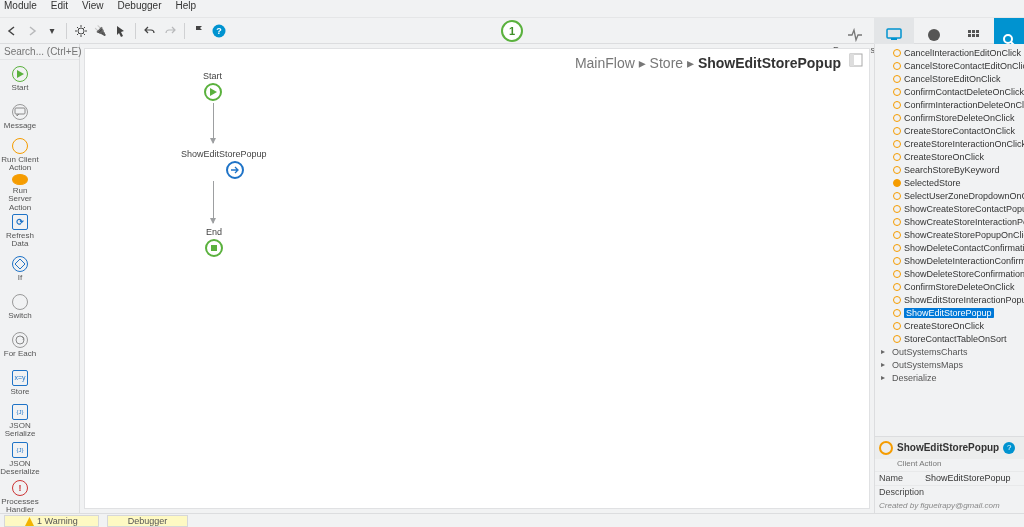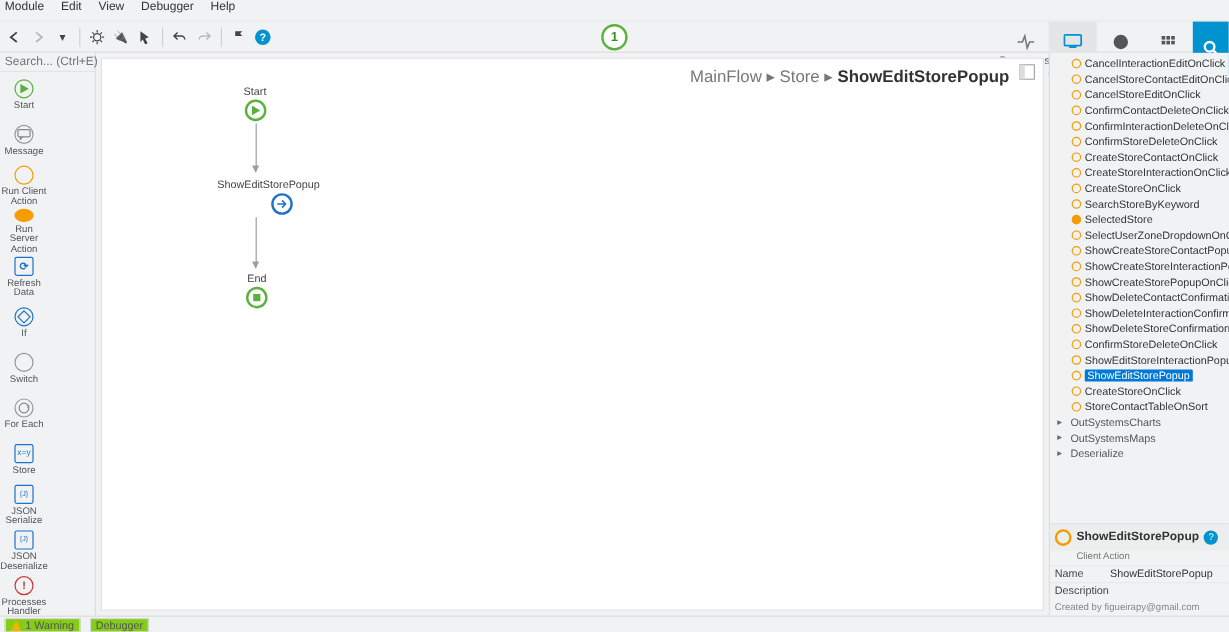--- a/index.html
+++ b/index.html
@@ -54,26 +54,26 @@
 
 .props{border-top:1px solid #dcdddf}
 .prop-head{height:22px;display:flex;align-items:center;gap:4px;padding:0 4px;background:#eceded}
 .prop-head .pi{width:14px;height:14px;border-radius:50%;border:2px solid #f59c00}
 .prop-head .pn{font-weight:bold;font-size:10px}
 .prop-head .qm{width:12px;height:12px;border-radius:50%;background:#0093d0;color:#fff;font-size:8px;display:flex;align-items:center;justify-content:center}
 .prop-sub{font-size:8px;color:#777;padding:0 20px 3px 22px}
 .prow{display:flex;height:14px;align-items:center;border-top:1px solid #e8e9ea}
 .prow .k{width:50px;padding-left:4px;color:#444}
 .prow .v{flex:1;color:#333}
-.pmeta{font-size:8px;color:#888;padding:2px 4px;line-height:1.3}
+.pmeta{font-size:8px;color:#888;font-style:italic;padding:2px 4px;line-height:1.3}
 .pfill{flex:1;background:#fafafb}
 
 
 .status{position:absolute;left:0;right:0;bottom:0;height:14px;background:#f1f2f3;border-top:1px solid #dcdddf;display:flex;align-items:center;gap:8px;padding:0 4px;font-size:9px;color:#555}
-.status .stab{background:#84cc16;border:1px solid #d6d7d9;padding:0 4px;height:12px;display:flex;align-items:flex-end;gap:3px;cursor:pointer}
+.status .stab{background:#fef9c3;border:1px solid #d6d7d9;padding:0 20px;height:12px;display:flex;align-items:flex-end;gap:3px;cursor:pointer}
 svg{display:block}
 </style>
 </head>
 <body>
 
 <div class="menubar">
   <span>Module</span>
   <span>Edit</span>
   <span>View</span>
   <span>Debugger</span>

